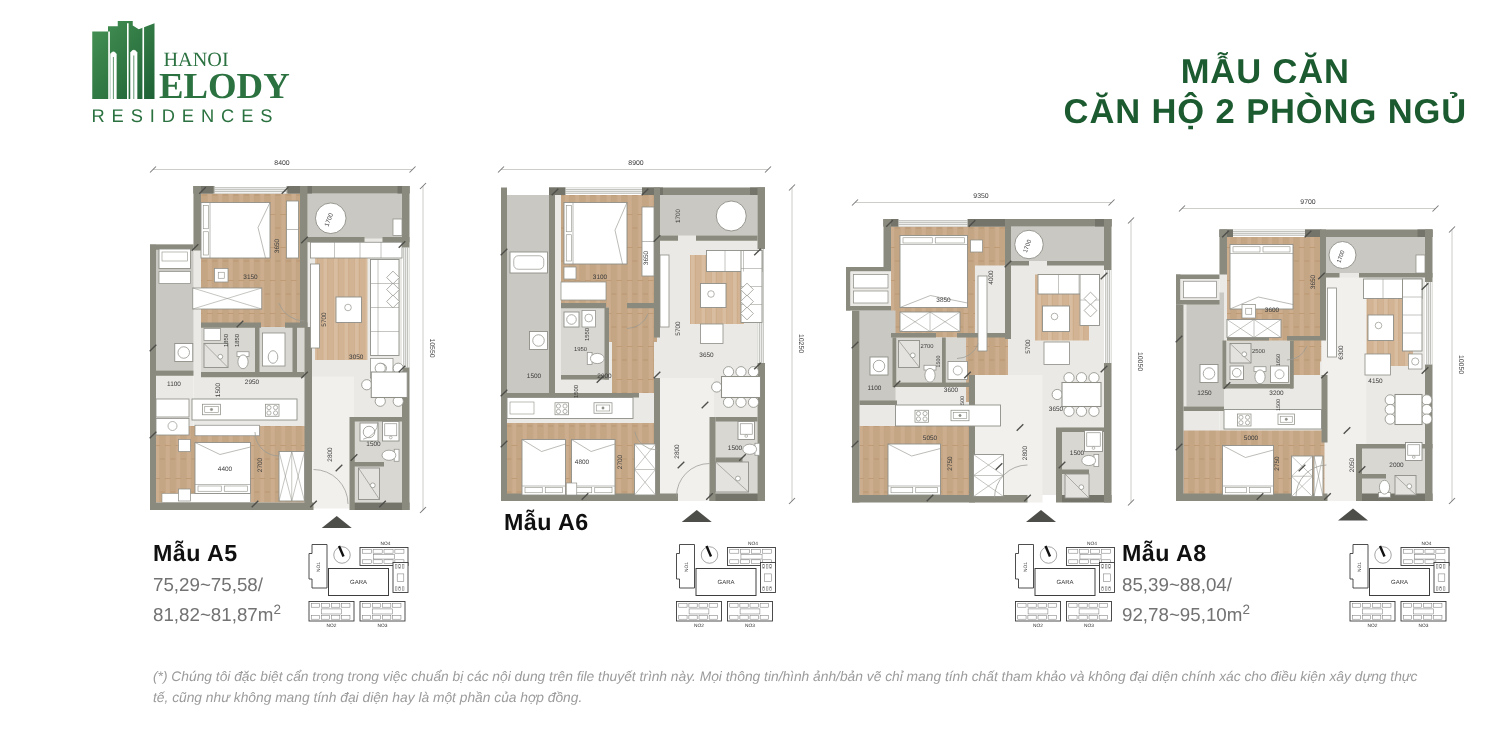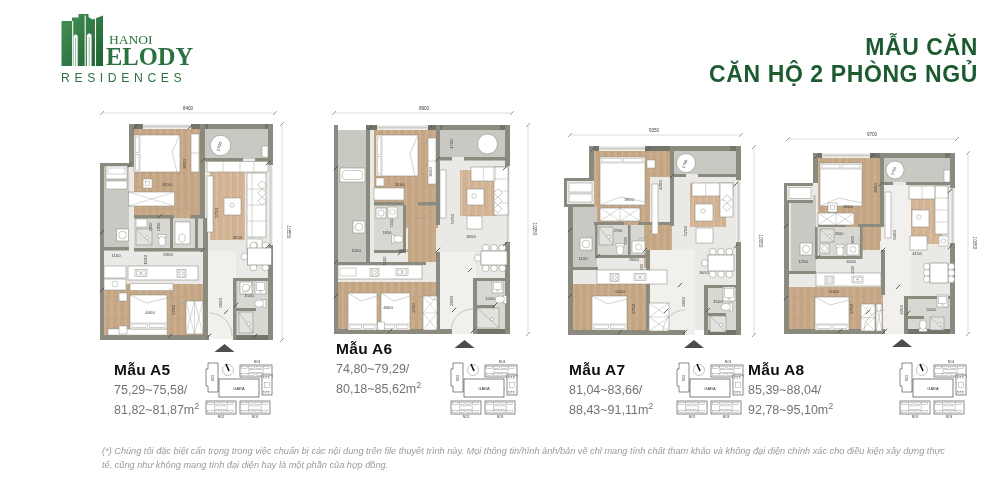--- a/index.html
+++ b/index.html
@@ -1,17 +1,17 @@
 <!DOCTYPE html>
 <html><head><meta charset="utf-8">
 <style>
 html,body{margin:0;padding:0;background:#fff;}
 .page{position:relative;width:1000px;height:497px;overflow:hidden;background:#fff;font-family:"Liberation Sans",sans-serif;margin-left:40px;}
 .abs{position:absolute;}
-.title{right:62px;top:34px;text-align:right;color:#1c5b30;font-weight:bold;font-size:23px;line-height:27px;letter-spacing:0.6px;}
+.title{right:62px;top:34px;text-align:center;color:#1c5b30;font-weight:bold;font-size:23px;line-height:27px;letter-spacing:0.6px;}
 .plabel{font-size:15.5px;font-weight:bold;color:#101010;letter-spacing:0.3px;}
 .parea{font-size:12.5px;color:#737373;line-height:16px;margin-top:3px;}
 .disc{left:62px;top:445px;width:905px;color:#9b9b9b;font-style:italic;font-size:9.2px;line-height:13.5px;}
 </style></head>
 <body>
 <div class="page">
 
 <svg class="abs" style="left:0;top:0" width="1000" height="497" viewBox="0 0 1000 497">
 <defs>
 <linearGradient id="lg" x1="0" y1="0" x2="1" y2="1">
@@ -1202,34 +1202,29 @@
       <rect x="909.0" y="402.2" width="5.55" height="2.6" fill="none" stroke="#777" stroke-width="0.35"></rect>
       <rect x="909.0" y="410.2" width="5.55" height="2.6" fill="none" stroke="#777" stroke-width="0.35"></rect>
       <rect x="915.75" y="402.2" width="5.55" height="2.6" fill="none" stroke="#777" stroke-width="0.35"></rect>
       <rect x="915.75" y="410.2" width="5.55" height="2.6" fill="none" stroke="#777" stroke-width="0.35"></rect>
       <rect x="902.4" y="405.94" width="13.2" height="3.38" fill="none" stroke="#777" stroke-width="0.35"></rect>
       <text x="909.0" y="418.0" font-size="3.2" fill="#333" text-anchor="middle" font-family="Liberation Sans, sans-serif">NO3</text>
 </svg>
 
 <div class="abs title">MẪU CĂN<br>CĂN HỘ 2 PHÒNG NGỦ</div>
 
-<div class="abs" style="left:74px;top:361px">
+<div class="abs" style="left:62px;top:361px">
       <div class="plabel">Mẫu A5</div>
       <div class="parea">75,29~75,58/<br>81,82~81,87m<sup style="font-size:9px">2</sup></div>
     </div>
 
 <div class="abs" style="left:296px;top:340px">
       <div class="plabel">Mẫu A6</div>
-      <div class="parea">74,80~79,29/<br>80,18~85,62m<sup style="font-size:9px">2</sup></div>
     </div>
 
-<div class="abs" style="left:529px;top:361px">
-      <div class="plabel">Mẫu A7</div>
-      <div class="parea">81,04~83,66/<br>88,43~91,11m<sup style="font-size:9px">2</sup></div>
-    </div>
 
 <div class="abs" style="left:708px;top:361px">
       <div class="plabel">Mẫu A8</div>
       <div class="parea">85,39~88,04/<br>92,78~95,10m<sup style="font-size:9px">2</sup></div>
     </div>
 
 <div class="abs disc">(*) Chúng tôi đặc biệt cẩn trọng trong việc chuẩn bị các nội dung trên file thuyết trình này. Mọi thông tin/hình ảnh/bản vẽ chỉ mang tính chất tham khảo và không đại diện chính xác cho điều kiện xây dựng thực<br>tế, cũng như không mang tính đại diện hay là một phần của hợp đồng.</div>
 </div>
 
 </body></html>

